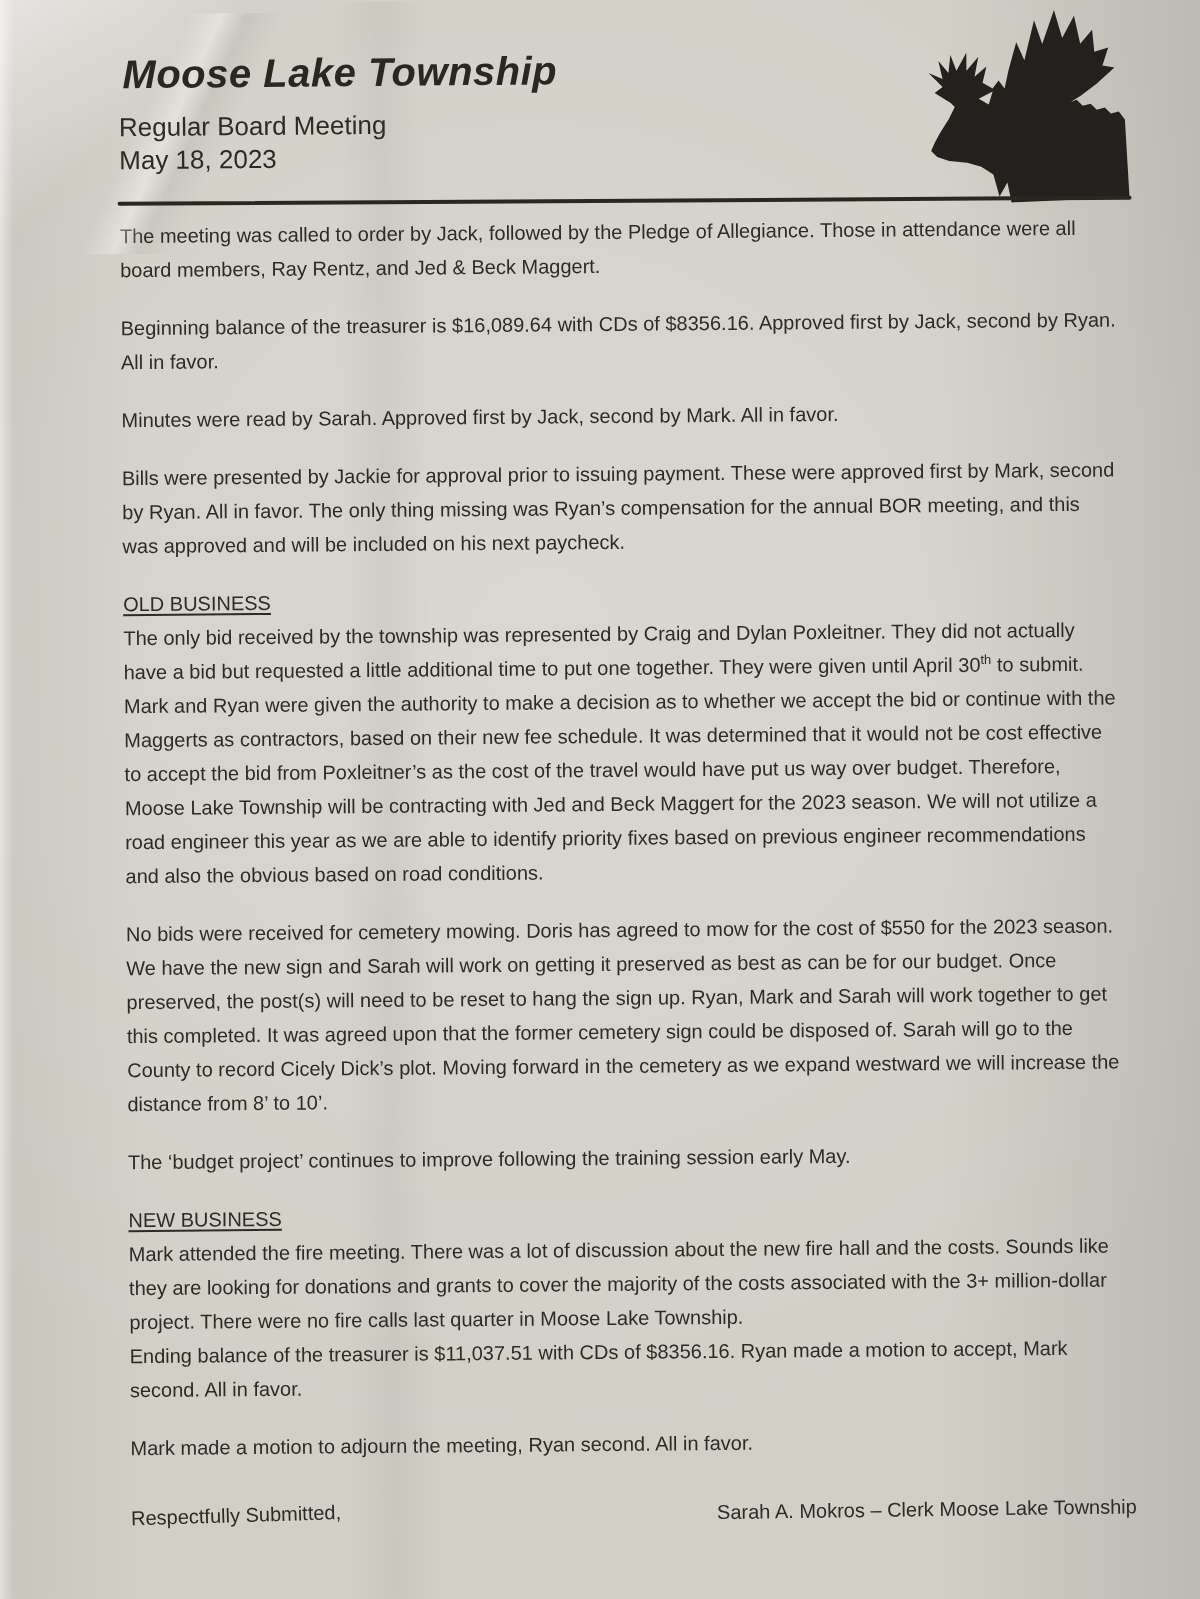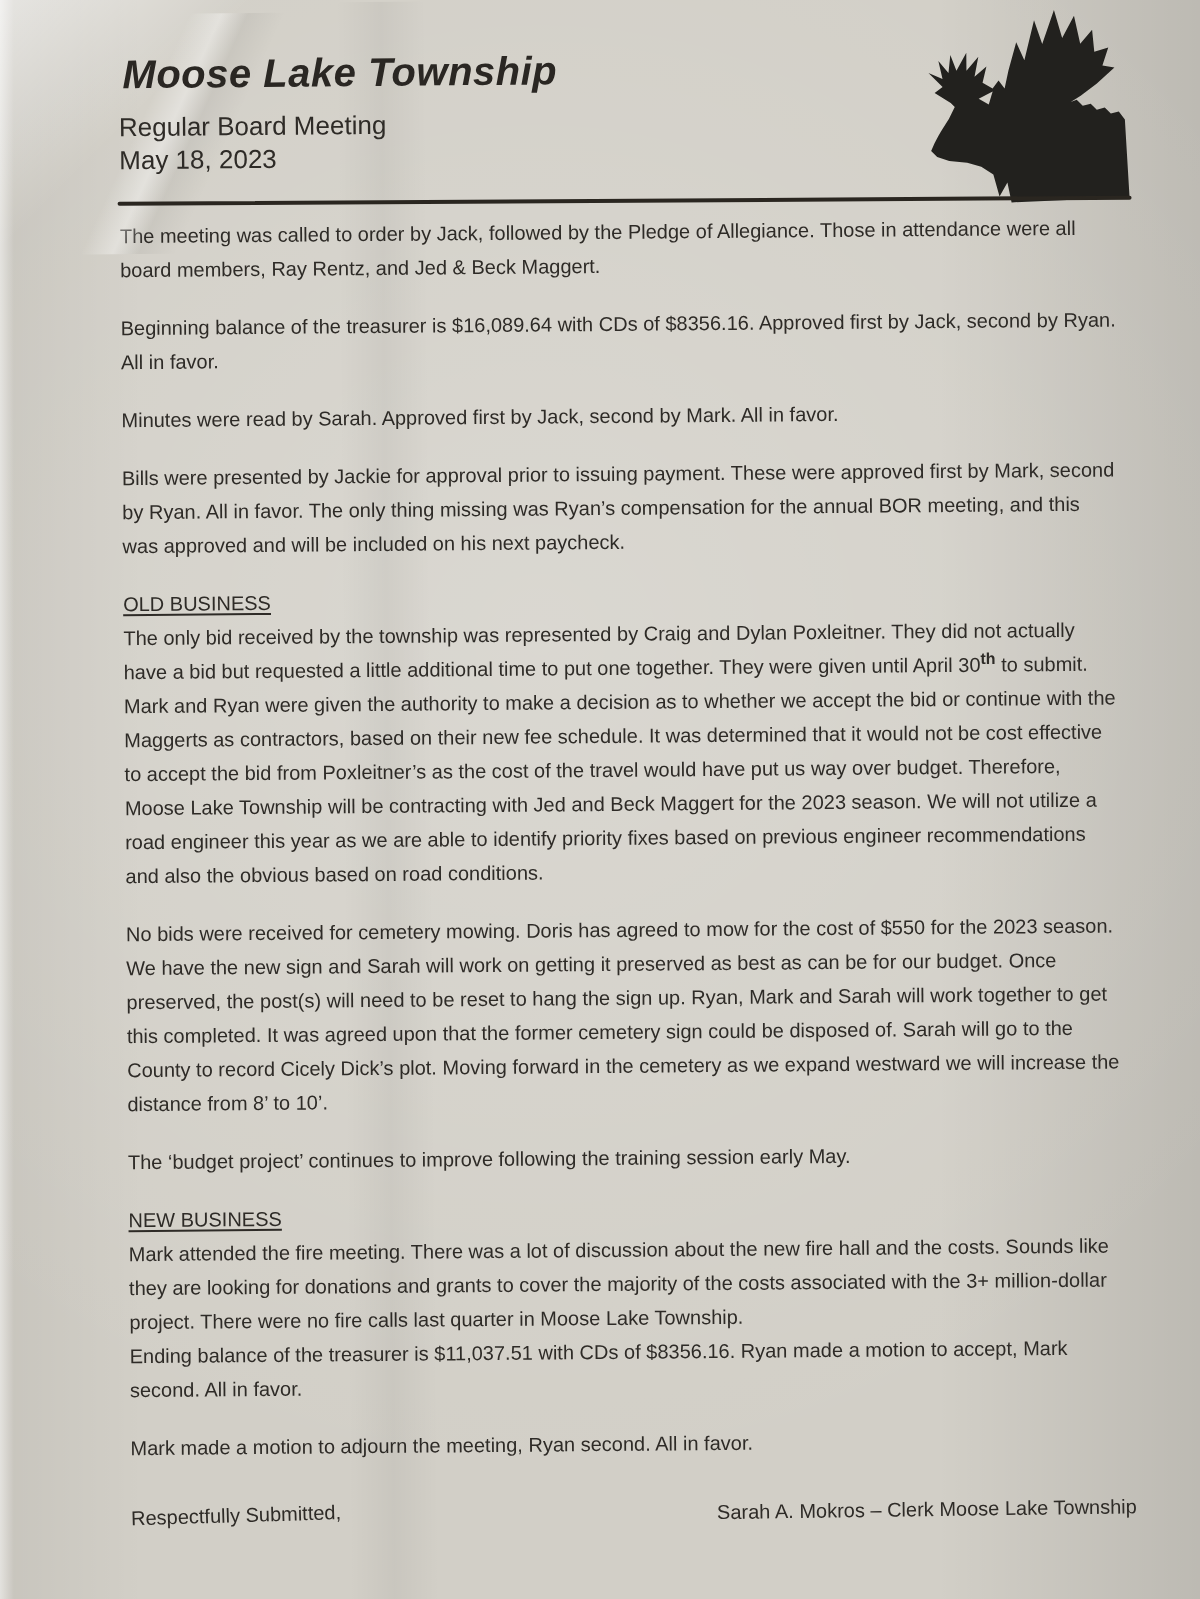--- a/index.html
+++ b/index.html
@@ -81,23 +81,22 @@
     line-height: 34px;
   }
   .para { margin: 24px 0 0 0; }
   .para.flush { margin-top: 0; }
   .heading {
     margin: 24px 0 0 0;
     text-decoration: underline;
     text-underline-offset: 3px;
   }
   .doc-body sup {
-    font-size: 16px;
+    font-size: 13px;
     line-height: 0;
-    font-weight: bold;
   }
   .doc-footer {
     display: flex;
     justify-content: space-between;
     align-items: baseline;
     width: 1000px;
     margin-top: 40px;
     font-size: 20px;
   }
   .footer-left { transform: rotate(-1.2deg); }

